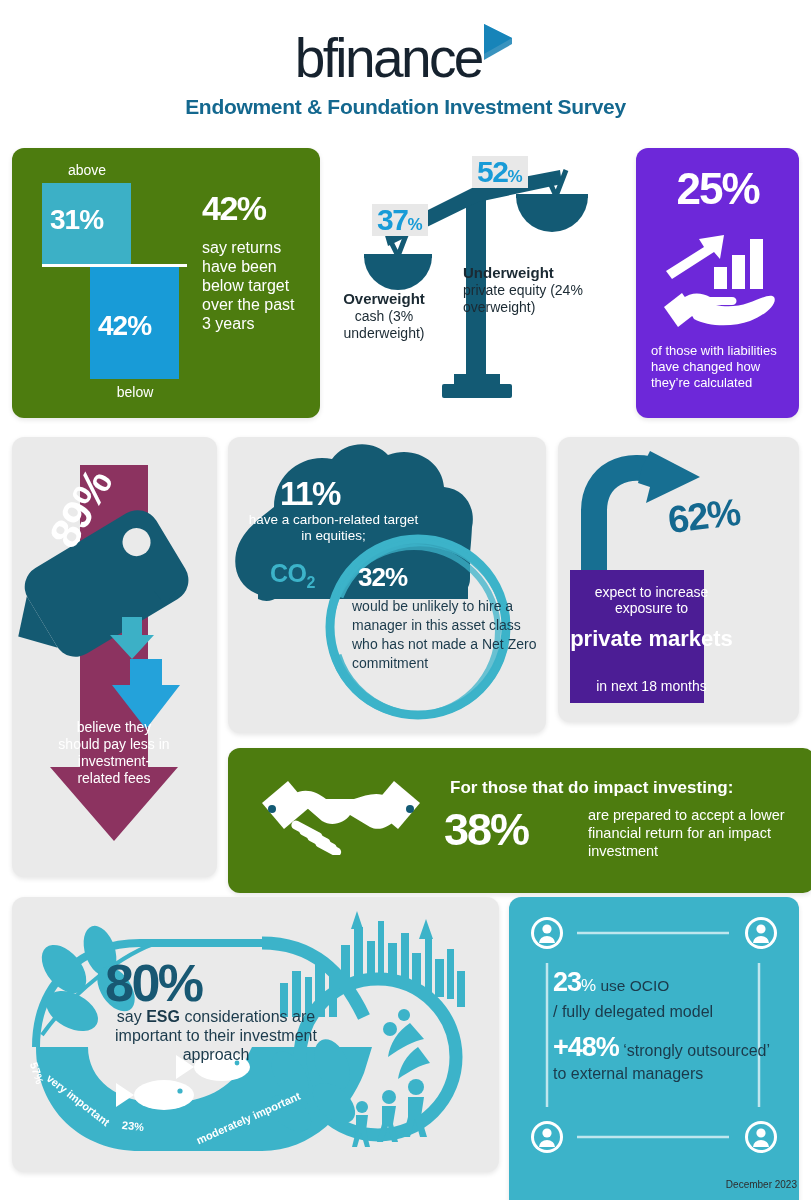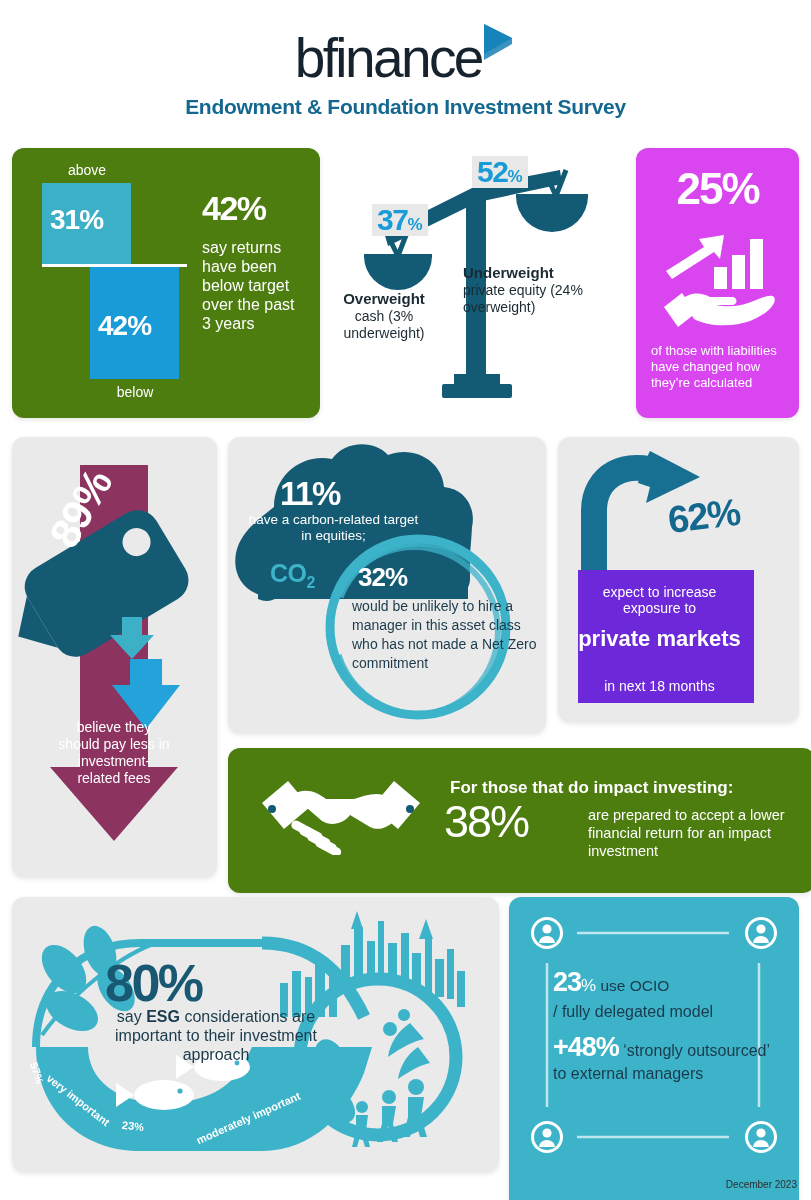--- a/index.html
+++ b/index.html
@@ -23,21 +23,21 @@
   }
   .logo-tri{display:inline-block;vertical-align:middle;margin-left:-4px;margin-bottom:28px;}
   .subtitle{
     position:absolute;left:0;top:95px;width:811px;text-align:center;
     font-size:21px;font-weight:bold;color:#14688f;letter-spacing:-0.3px;
   }
 
   
   .card{position:absolute;border-radius:12px;box-shadow:0 2px 5px rgba(0,0,0,0.10);}
   .card.dark{background:#4d7c0f;padding-left:16px;}
-  .card.plum{background:#d946ef;}
+  .card.plum{background:#6d28d9;}
   .card.grey{background:#eaeaea;}
   .card.cyan{background:#3cb3c9;}
   .card.plain{background:transparent;box-shadow:none;}
 
   
   #card-returns{left:12px;top:148px;width:292px;height:270px;}
   .bar-wrap{position:absolute;left:22px;top:14px;width:160px;height:240px;}
   .bar-label{font-size:14px;color:#ffffff;text-align:center;width:90px;}
   .lbl-above{position:absolute;left:8px;top:0px;}
   .lbl-below{position:absolute;left:56px;top:222px;}
@@ -87,30 +87,30 @@
   .co2{position:absolute;left:42px;top:122px;font-size:25px;font-weight:bold;color:#3cb3c9;letter-spacing:-0.5px;}
   .co2 sub{font-size:16px;}
   .c32{position:absolute;left:130px;top:125px;font-size:26px;font-weight:bold;color:#fff;letter-spacing:-1px;}
   .c32-txt{position:absolute;left:124px;top:160px;width:186px;font-size:14px;line-height:19px;color:#1b3a4b;}
 
   
   #card-priv{left:558px;top:437px;width:241px;height:285px;}
   .priv-arrow{position:absolute;left:18px;top:14px;}
   .priv-num{position:absolute;left:110px;top:58px;font-size:38px;font-weight:bold;color:#14688f;
     letter-spacing:-1.5px;transform:rotate(-7deg);}
-  .priv-box{position:absolute;left:20px;top:133px;width:176px;height:133px;background:#6d28d9;}
+  .priv-box{position:absolute;left:12px;top:133px;width:134px;height:133px;background:#4c1d95;}
   .priv-box .l1{position:absolute;left:0;top:14px;width:163px;text-align:center;font-size:14px;line-height:16px;color:#fff;}
   .priv-box .l2{position:absolute;left:0;top:56px;width:163px;text-align:center;font-size:22px;line-height:25px;font-weight:bold;color:#fff;}
   .priv-box .l3{position:absolute;left:0;top:108px;width:163px;text-align:center;font-size:14px;color:#fff;}
 
   
   #card-impact{left:228px;top:748px;width:571px;height:145px;}
   .hand-icon{position:absolute;left:30px;top:25px;}
   .imp-head{position:absolute;left:222px;top:30px;font-size:17px;font-weight:bold;color:#fff;}
-  .imp-num{position:absolute;left:216px;top:48px;font-size:45px;font-weight:normal;color:#fff;letter-spacing:-2px;}
+  .imp-num{position:absolute;left:216px;top:56px;font-size:45px;font-weight:bold;color:#fff;letter-spacing:-2px;}
   .imp-txt{position:absolute;left:360px;top:58px;width:215px;font-size:14.5px;line-height:18px;color:#fff;}
 
   
   #card-esg{left:12px;top:897px;width:487px;height:275px;}
   .esg-svg{position:absolute;left:0;top:0;}
   .esg-num{position:absolute;left:93px;top:56px;font-size:52px;font-weight:bold;color:#185873;letter-spacing:-2.5px;}
   .esg-txt{position:absolute;left:84px;top:110px;width:240px;text-align:center;font-size:16px;line-height:19px;color:#1b3a4b;}
   .esg-txt b{font-weight:bold;}
   .esg-c1{position:absolute;left:14px;top:170px;font-size:11px;font-weight:bold;color:#fff;transform:rotate(72deg);}
   .esg-c2{position:absolute;left:28px;top:197px;font-size:11px;font-weight:bold;color:#fff;transform:rotate(38deg);}

